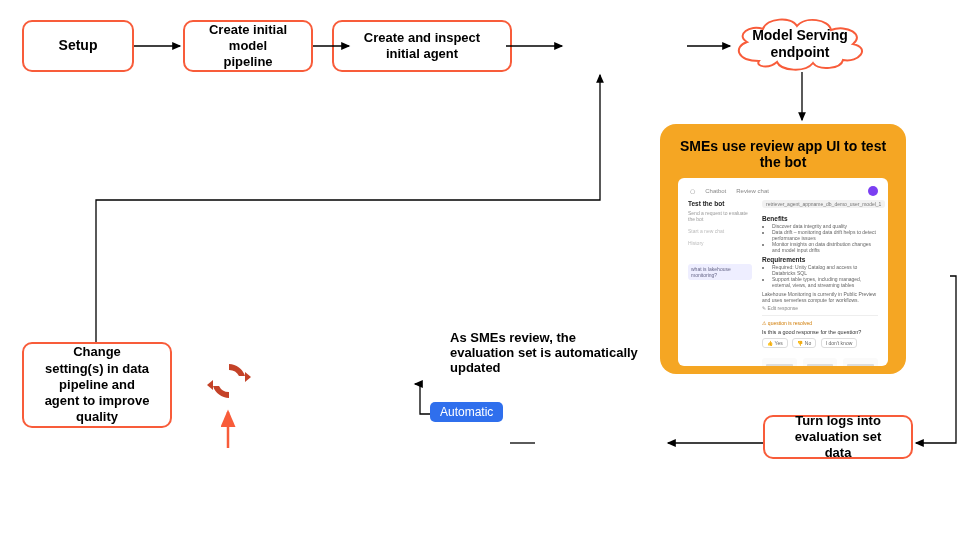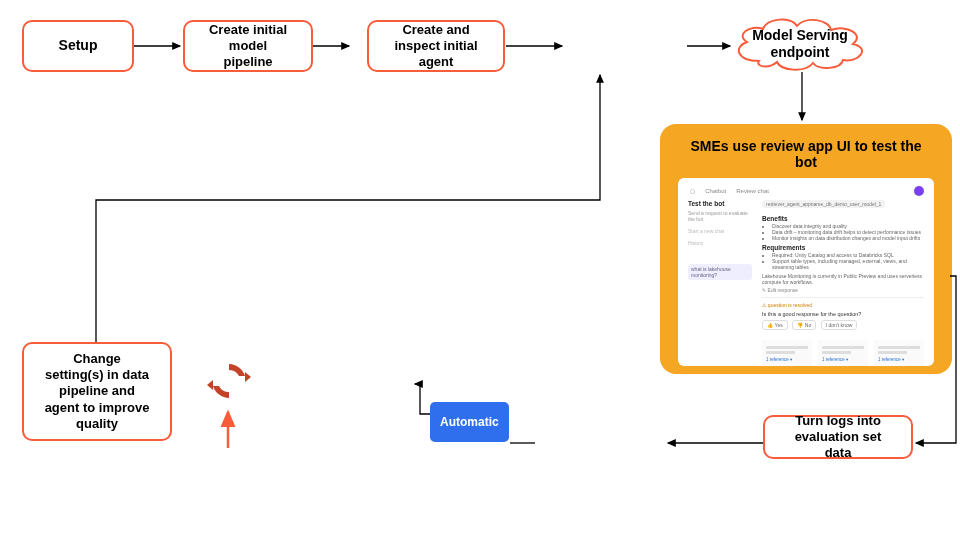--- a/index.html
+++ b/index.html
@@ -27,52 +27,52 @@
   .review-app .warn{color:#d07a00;font-size:5px}
   .review-app .q{font-size:5.5px;color:#333;margin:3px 0}
   .review-app .btns span{display:inline-block;border:1px solid #ddd;border-radius:3px;padding:1px 4px;margin-right:3px;font-size:5px;color:#666}
   .review-app .row3{display:flex;gap:6px;margin-top:10px}
   .review-app .card{flex:1;background:#fafafa;border-radius:3px;padding:4px;height:30px;box-sizing:border-box;overflow:hidden}
   .review-app .card .ln{height:3px;background:#ddd;margin:2px 0;border-radius:1px}
   .review-app .card .lk{font-size:4.5px;color:#2a6fd6;margin-top:3px}
   .cylinder{position:absolute}
   .cylinder svg{display:block}
   .cyl-label{position:absolute;width:100%;text-align:center;font-weight:700;font-size:13px;top:38%}
-  .badge-auto{position:absolute;background:#2f6fed;color:#fff;font-weight:700;font-size:12px;border-radius:5px;padding:13px 10px}
+  .badge-auto{position:absolute;background:#2f6fed;color:#fff;font-weight:400;font-size:12px;border-radius:5px;padding:3px 10px}
   .note{position:absolute;font-weight:700;font-size:13px}
   .caption{position:absolute;font-weight:700;font-size:15px}
   .cycle{position:absolute}
   svg.arrows{position:absolute;left:0;top:0;pointer-events:none}
 </style>
 </head>
 <body>
 
 <div class="stage">
 
   <div class="box" style="left:22px;top:20px;width:112px;height:52px">
       <span>Setup</span>
     </div>
 
   <div class="box small" style="left:183px;top:20px;width:130px;height:52px">
       <span>Create initial model pipeline</span>
     </div>
 
-  <div class="box small" style="left:367px;top:20px;width:138px;height:52px">
+  <div class="box small" style="left:332px;top:20px;width:180px;height:52px">
       <span>Create and inspect initial agent</span>
     </div>
 
 
   <div class="cloud" style="left:725px;top:13px;width:150px;height:62px">
     <svg width="150" height="62" viewBox="0 0 150 62">
       <path d="M34 48 C12 48 8 34 22 29 C10 22 25 11 38 16 C42 5 66 3 72 13 C80 3 104 6 106 17 C122 11 140 22 128 31 C146 35 134 50 118 47 C116 56 94 58 88 50 C80 60 56 58 52 49 C44 56 30 54 34 48 Z" fill="#fff" stroke="#f85c3a" stroke-width="2"></path>
     </svg>
     <span>Model Serving endpoint</span>
   </div>
 
-  <div class="orange-panel" style="left:660px;top:124px;width:292px;height:250px">
+  <div class="orange-panel" style="left:660px;top:124px;width:246px;height:250px">
     <div class="title">SMEs use review app UI to test the bot</div>
     <div class="review-app">
       <div class="purple-dot"></div>
       <div class="tabs">
           <span>⎔</span>
           <span>Chatbot</span>
           <span>Review chat</span>
         </div>
       <div class="left-col">
         <div class="hdr">Test the bot</div>
@@ -125,23 +125,24 @@
     </div>
   </div>
 
   <div class="box small" style="left:763px;top:415px;width:150px;height:38px">
       <span>Turn logs into evaluation set data</span>
     </div>
 
 
   <div class="badge-auto" style="left:430px;top:402px">Automatic</div>
 
+  <div class="note" style="left:450px;top:330px;width:190px">As SMEs review, the evaluation set is automatically updated</div>
 
 
-  <div class="box small" style="left:22px;top:342px;width:150px;height:99px">
+  <div class="box small" style="left:22px;top:342px;width:150px;height:86px">
       <span>Change setting(s) in data pipeline and agent to improve quality</span>
     </div>
 
   <div class="cycle" style="left:206px;top:358px">
     <svg width="46" height="46" viewBox="0 0 46 46">
       <path d="M23 6 A17 17 0 0 1 39 18 L33 18 A11 11 0 0 0 23 12 Z" fill="#c44228"></path>
       <path d="M23 40 A17 17 0 0 1 7 28 L13 28 A11 11 0 0 0 23 34 Z" fill="#c44228"></path>
       <polygon points="39,14 39,24 45,19" fill="#c44228"></polygon>
       <polygon points="7,32 7,22 1,27" fill="#c44228"></polygon>
     </svg>

